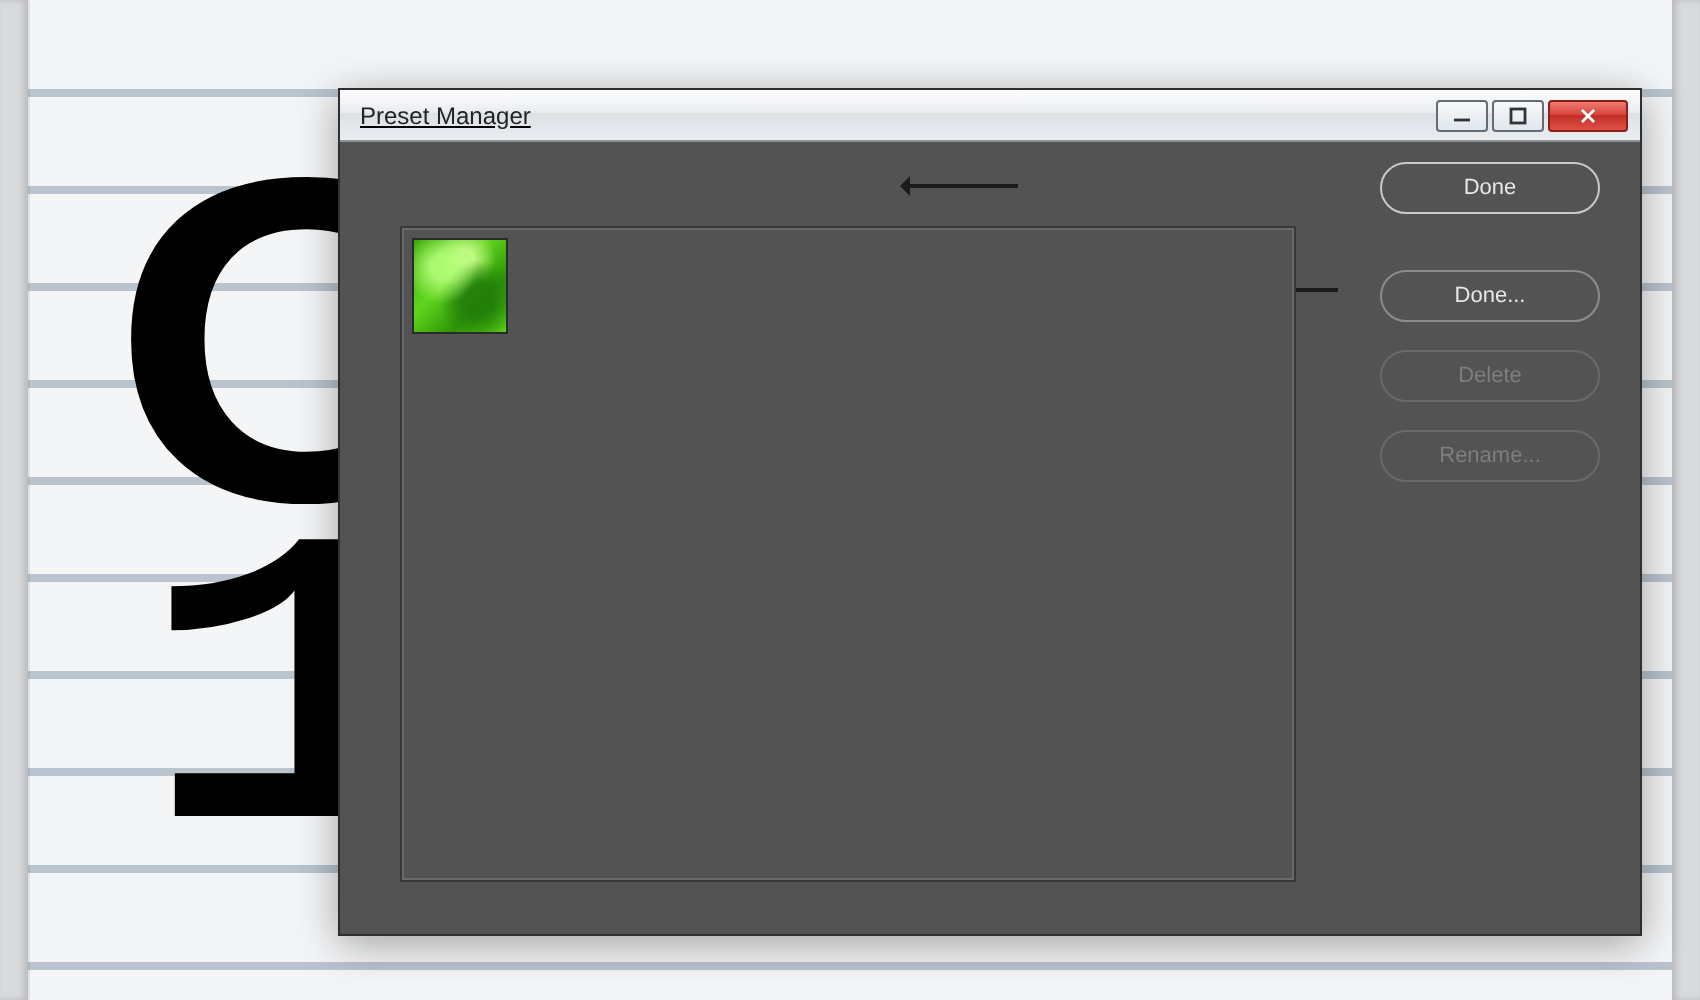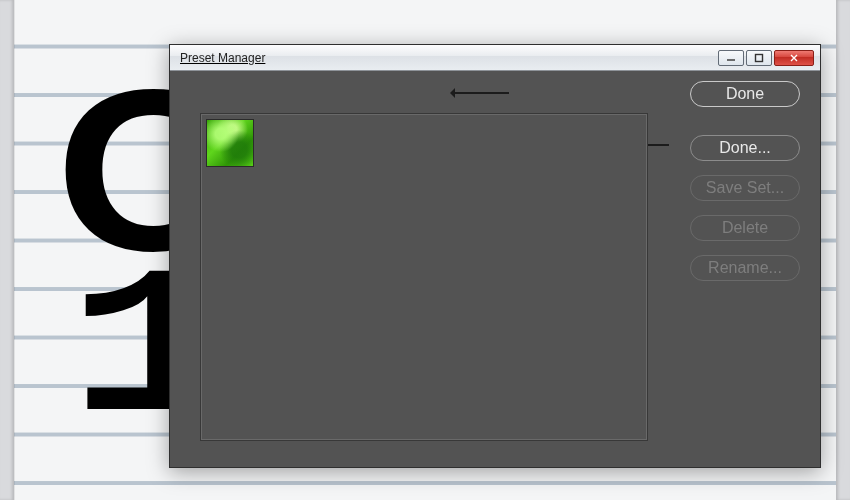--- a/index.html
+++ b/index.html
@@ -134,21 +134,21 @@
   .btncol {
     position:absolute; right:20px; top:10px; width:110px;
     display:flex; flex-direction:column; gap:14px;
   }
   .btn {
     height:26px;
     border:1px solid #8c8c8c;
     border-radius:13px;
     background:#535353;
     color:#e8e8e8;
-    font-size:16px;
+    font-size:11px;
     display:flex; align-items:center; justify-content:center;
     cursor:pointer;
   }
   .btn.primary { border-color:#c9c9c9; }
   .btn.disabled {
     color:#7e7e7e; border-color:#6a6a6a; cursor:default;
   }
   .spacer{height:0}
 </style>
 </head>
@@ -187,19 +187,18 @@
     <div class="arrow arrow2"></div>
 
     <div class="grid">
       <div class="swatch" title="green-pattern"></div>
     </div>
 
     <div class="btncol">
       <div class="btn primary">Done</div>
       <div class="spacer"></div>
       <div class="btn">Done...</div>
-      <div class="btn disabled">Save Set...</div>
       <div class="btn disabled">Delete</div>
       <div class="btn disabled">Rename...</div>
     </div>
 
   </div>
 </div>
 
 </body></html>

